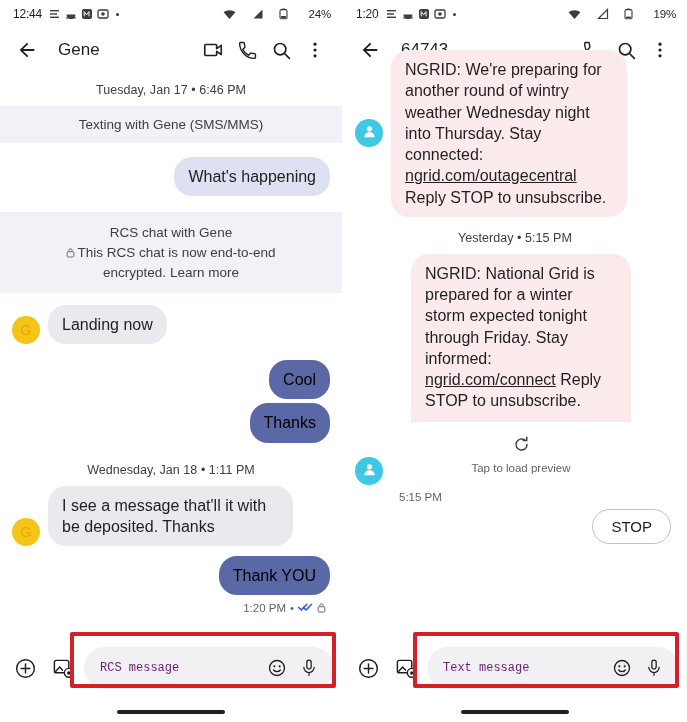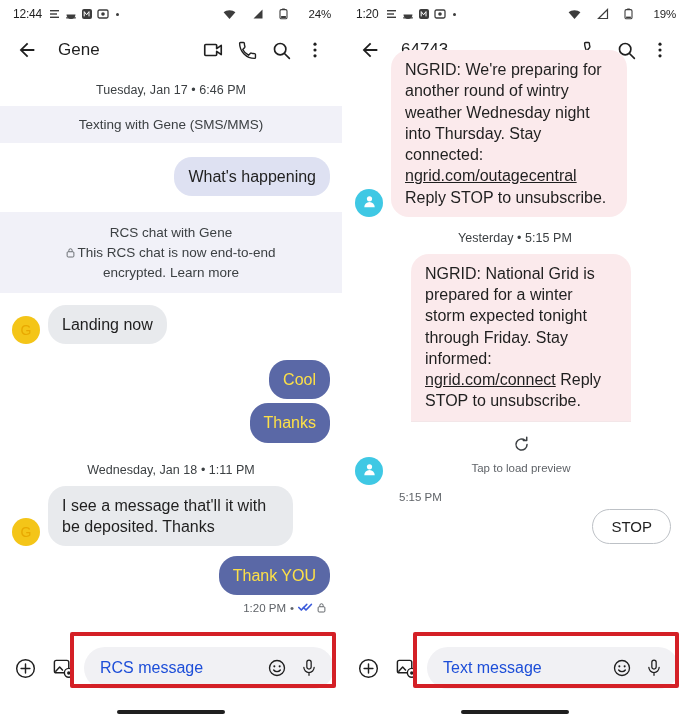--- a/index.html
+++ b/index.html
@@ -73,21 +73,21 @@
     justify-content: center; font-size: 14px; color: #ffffff;
   }
   .avatar.gene { background: #f4c518; color: #e8a800; font-weight: 500; }
   .avatar.blue { background: #3fc8e4; }
 
   .bubble {
     max-width: 240px; border-radius: 18px; padding: 9px 14px;
     font-size: 16px; line-height: 1.33; word-wrap: break-word;
   }
   .bubble.sms-out  { background: #dee1f2; color: #1f1f1f; }
-  .bubble.rcs-out  { background: #5a68a6; color: #fde047; }
+  .bubble.rcs-out  { background: #5a68a6; color: #000000; }
   .bubble.in-gray  { background: #e8eaed; color: #1f1f1f; }
   .bubble.in-pink  { background: #fbeaec; color: #1f1f1f; }
 
   .stack-out { display: flex; flex-direction: column; align-items: flex-end; gap: 4px; }
 
   .meta {
     font-size: 11.5px; color: #5f6368; text-align: right;
     padding: 2px 4px 0 0; display: flex; align-items: center;
     justify-content: flex-end; gap: 4px;
   }
@@ -110,30 +110,30 @@
 
   
   .compose-area { position: absolute; left: 0; right: 0; bottom: 0; height: 84px; }
   .compose-row {
     display: flex; align-items: center; height: 60px; padding: 0 8px; gap: 4px;
   }
   .compose-field {
     flex: 1; height: 42px; background: #f1f1f4; border-radius: 21px;
     display: flex; align-items: center; padding: 0 12px 0 16px; gap: 6px;
   }
-  .compose-field .ph { flex: 1; font-size: 16px; color: #1d4ed8; }
+  .compose-field .ph { flex: 1; font-size: 12px; color: #701a75; font-family: Liberation Mono, monospace; }
   .highlight-box {
     position: absolute; border: 4px solid #d42026; border-radius: 2px;
     pointer-events: none;
   }
   .navbar-pill {
     position: absolute; bottom: 8px; left: 50%; transform: translateX(-50%);
     width: 108px; height: 4px; border-radius: 2px; background: #1f1f1f;
   }
-  .cut-top { margin-top: -22px; }
+  .cut-top { margin-top: -22px; align-items: center; }
 </style>
 </head>
 <body>
 
 <div class="wrap">
 
   <div class="phone left">
 
     <div class="statusbar">
       <span class="sb-clock">12:44</span>

